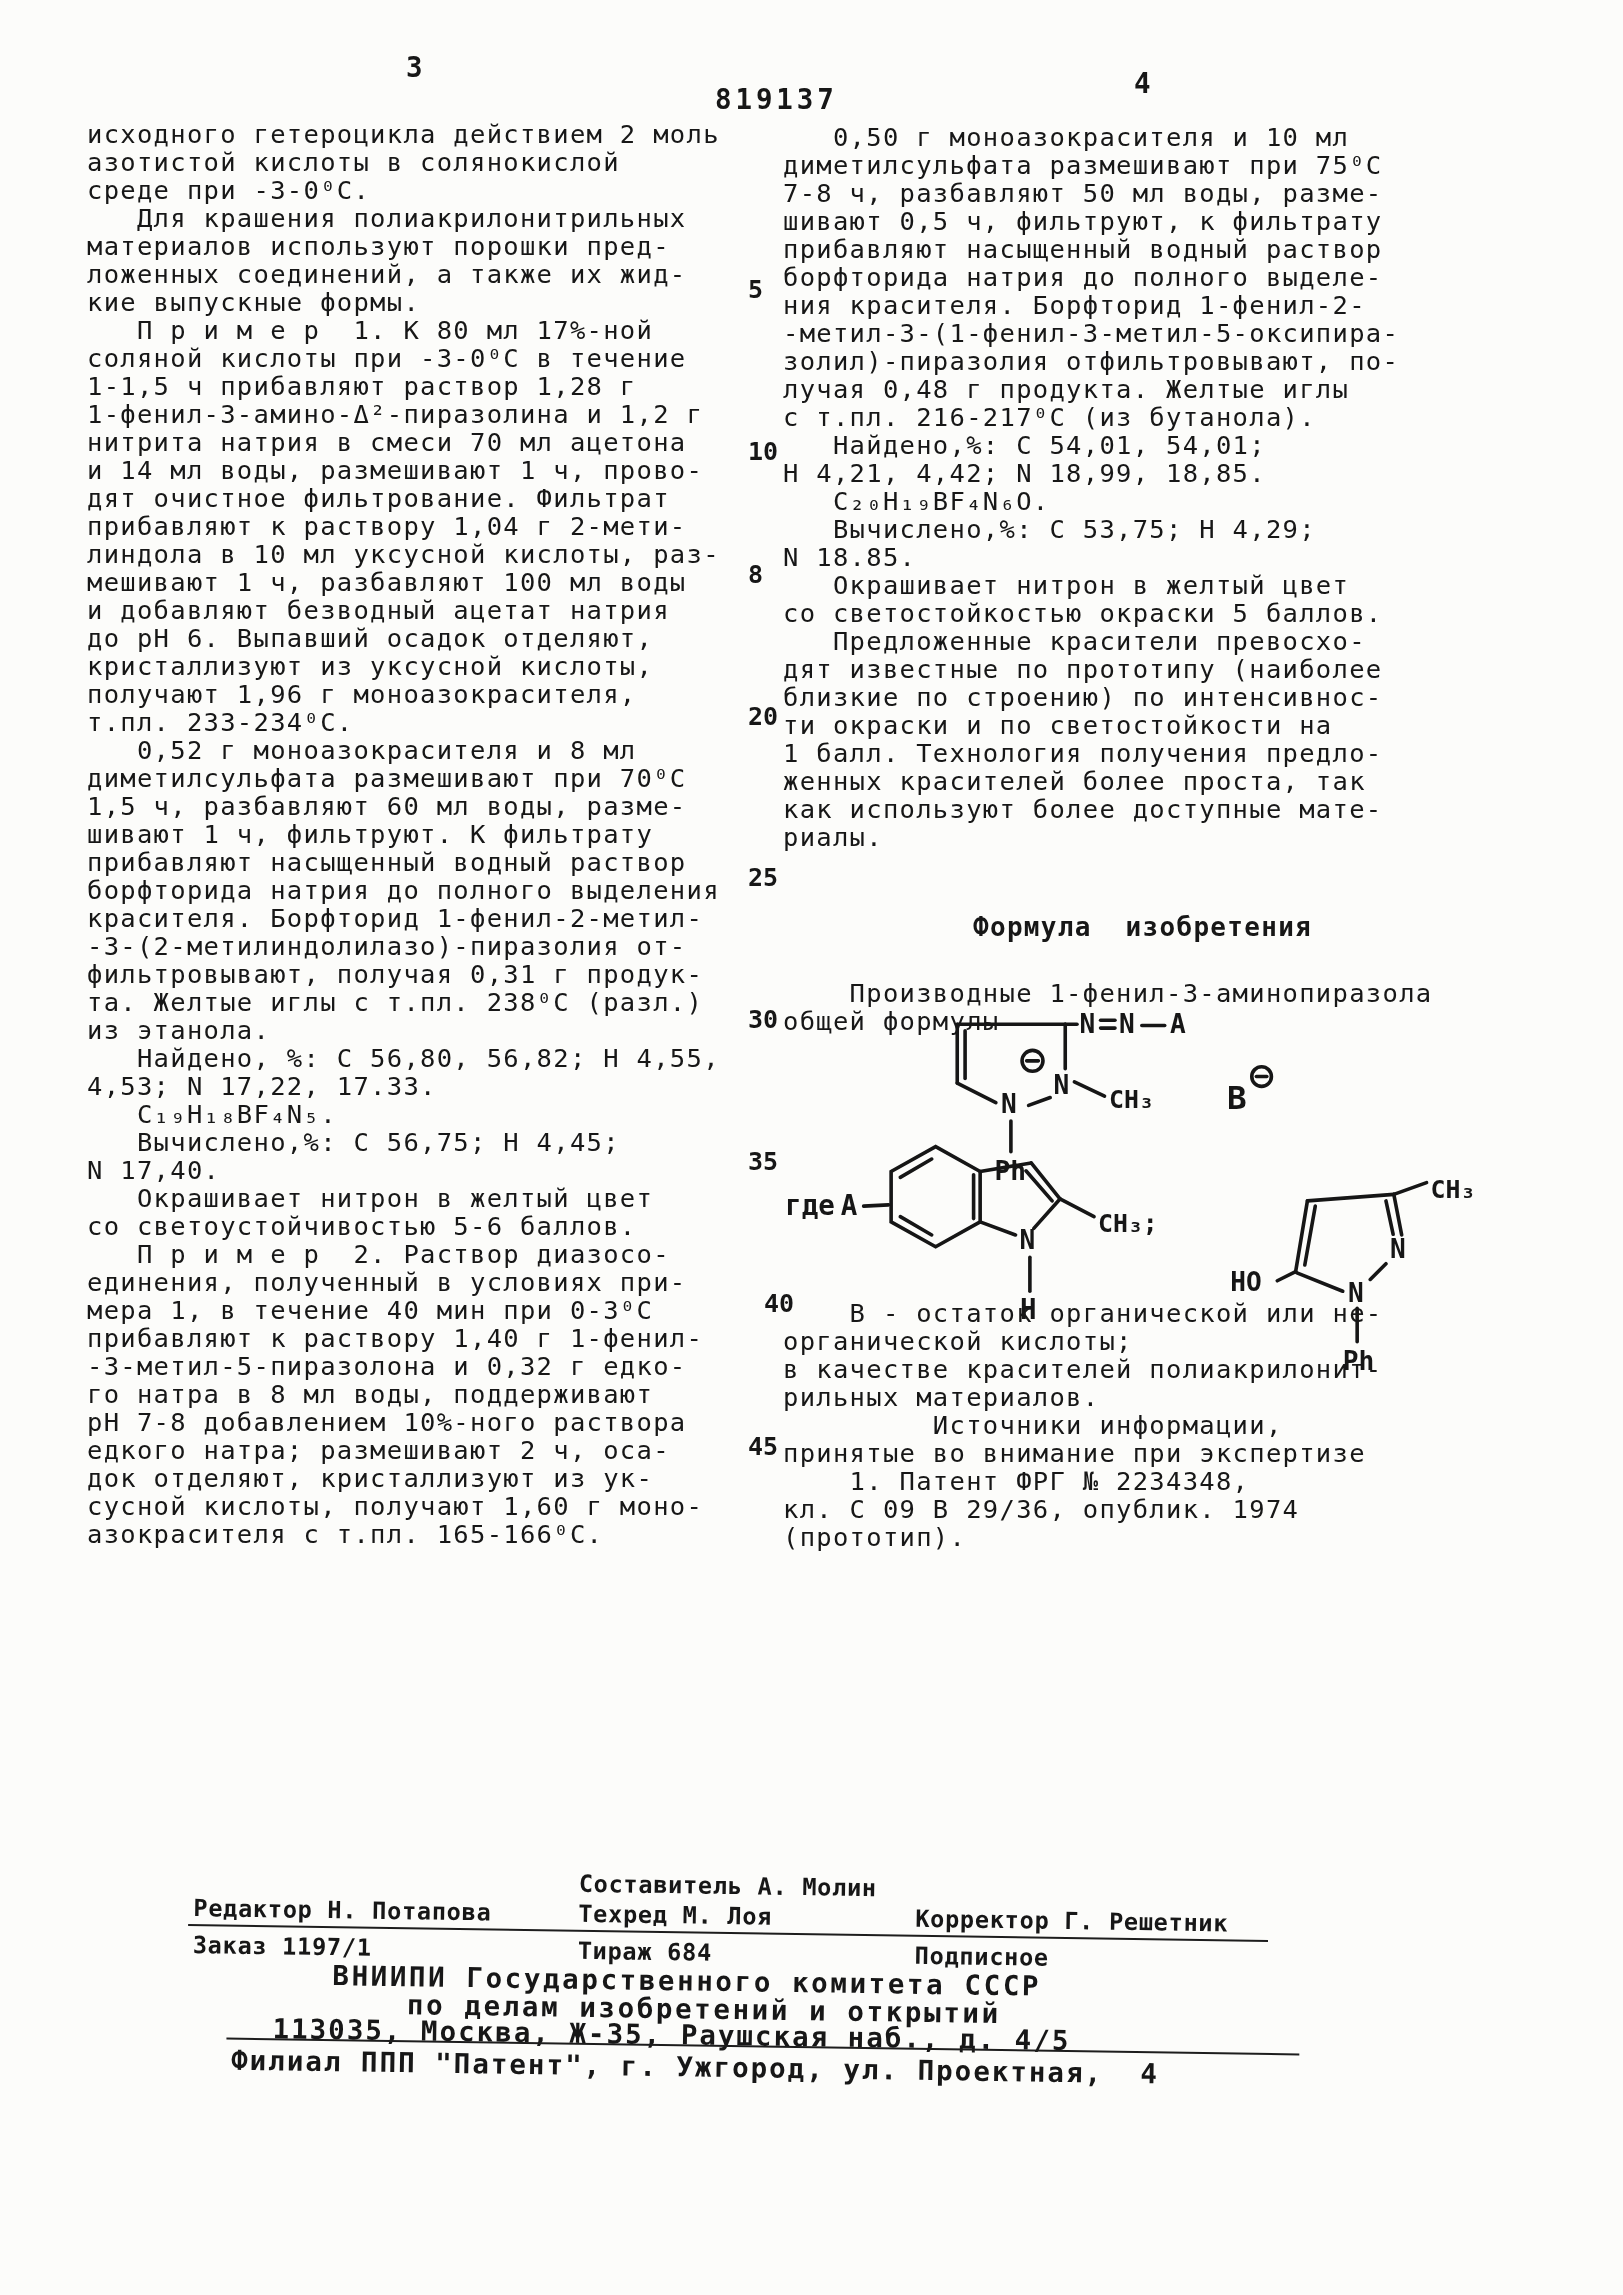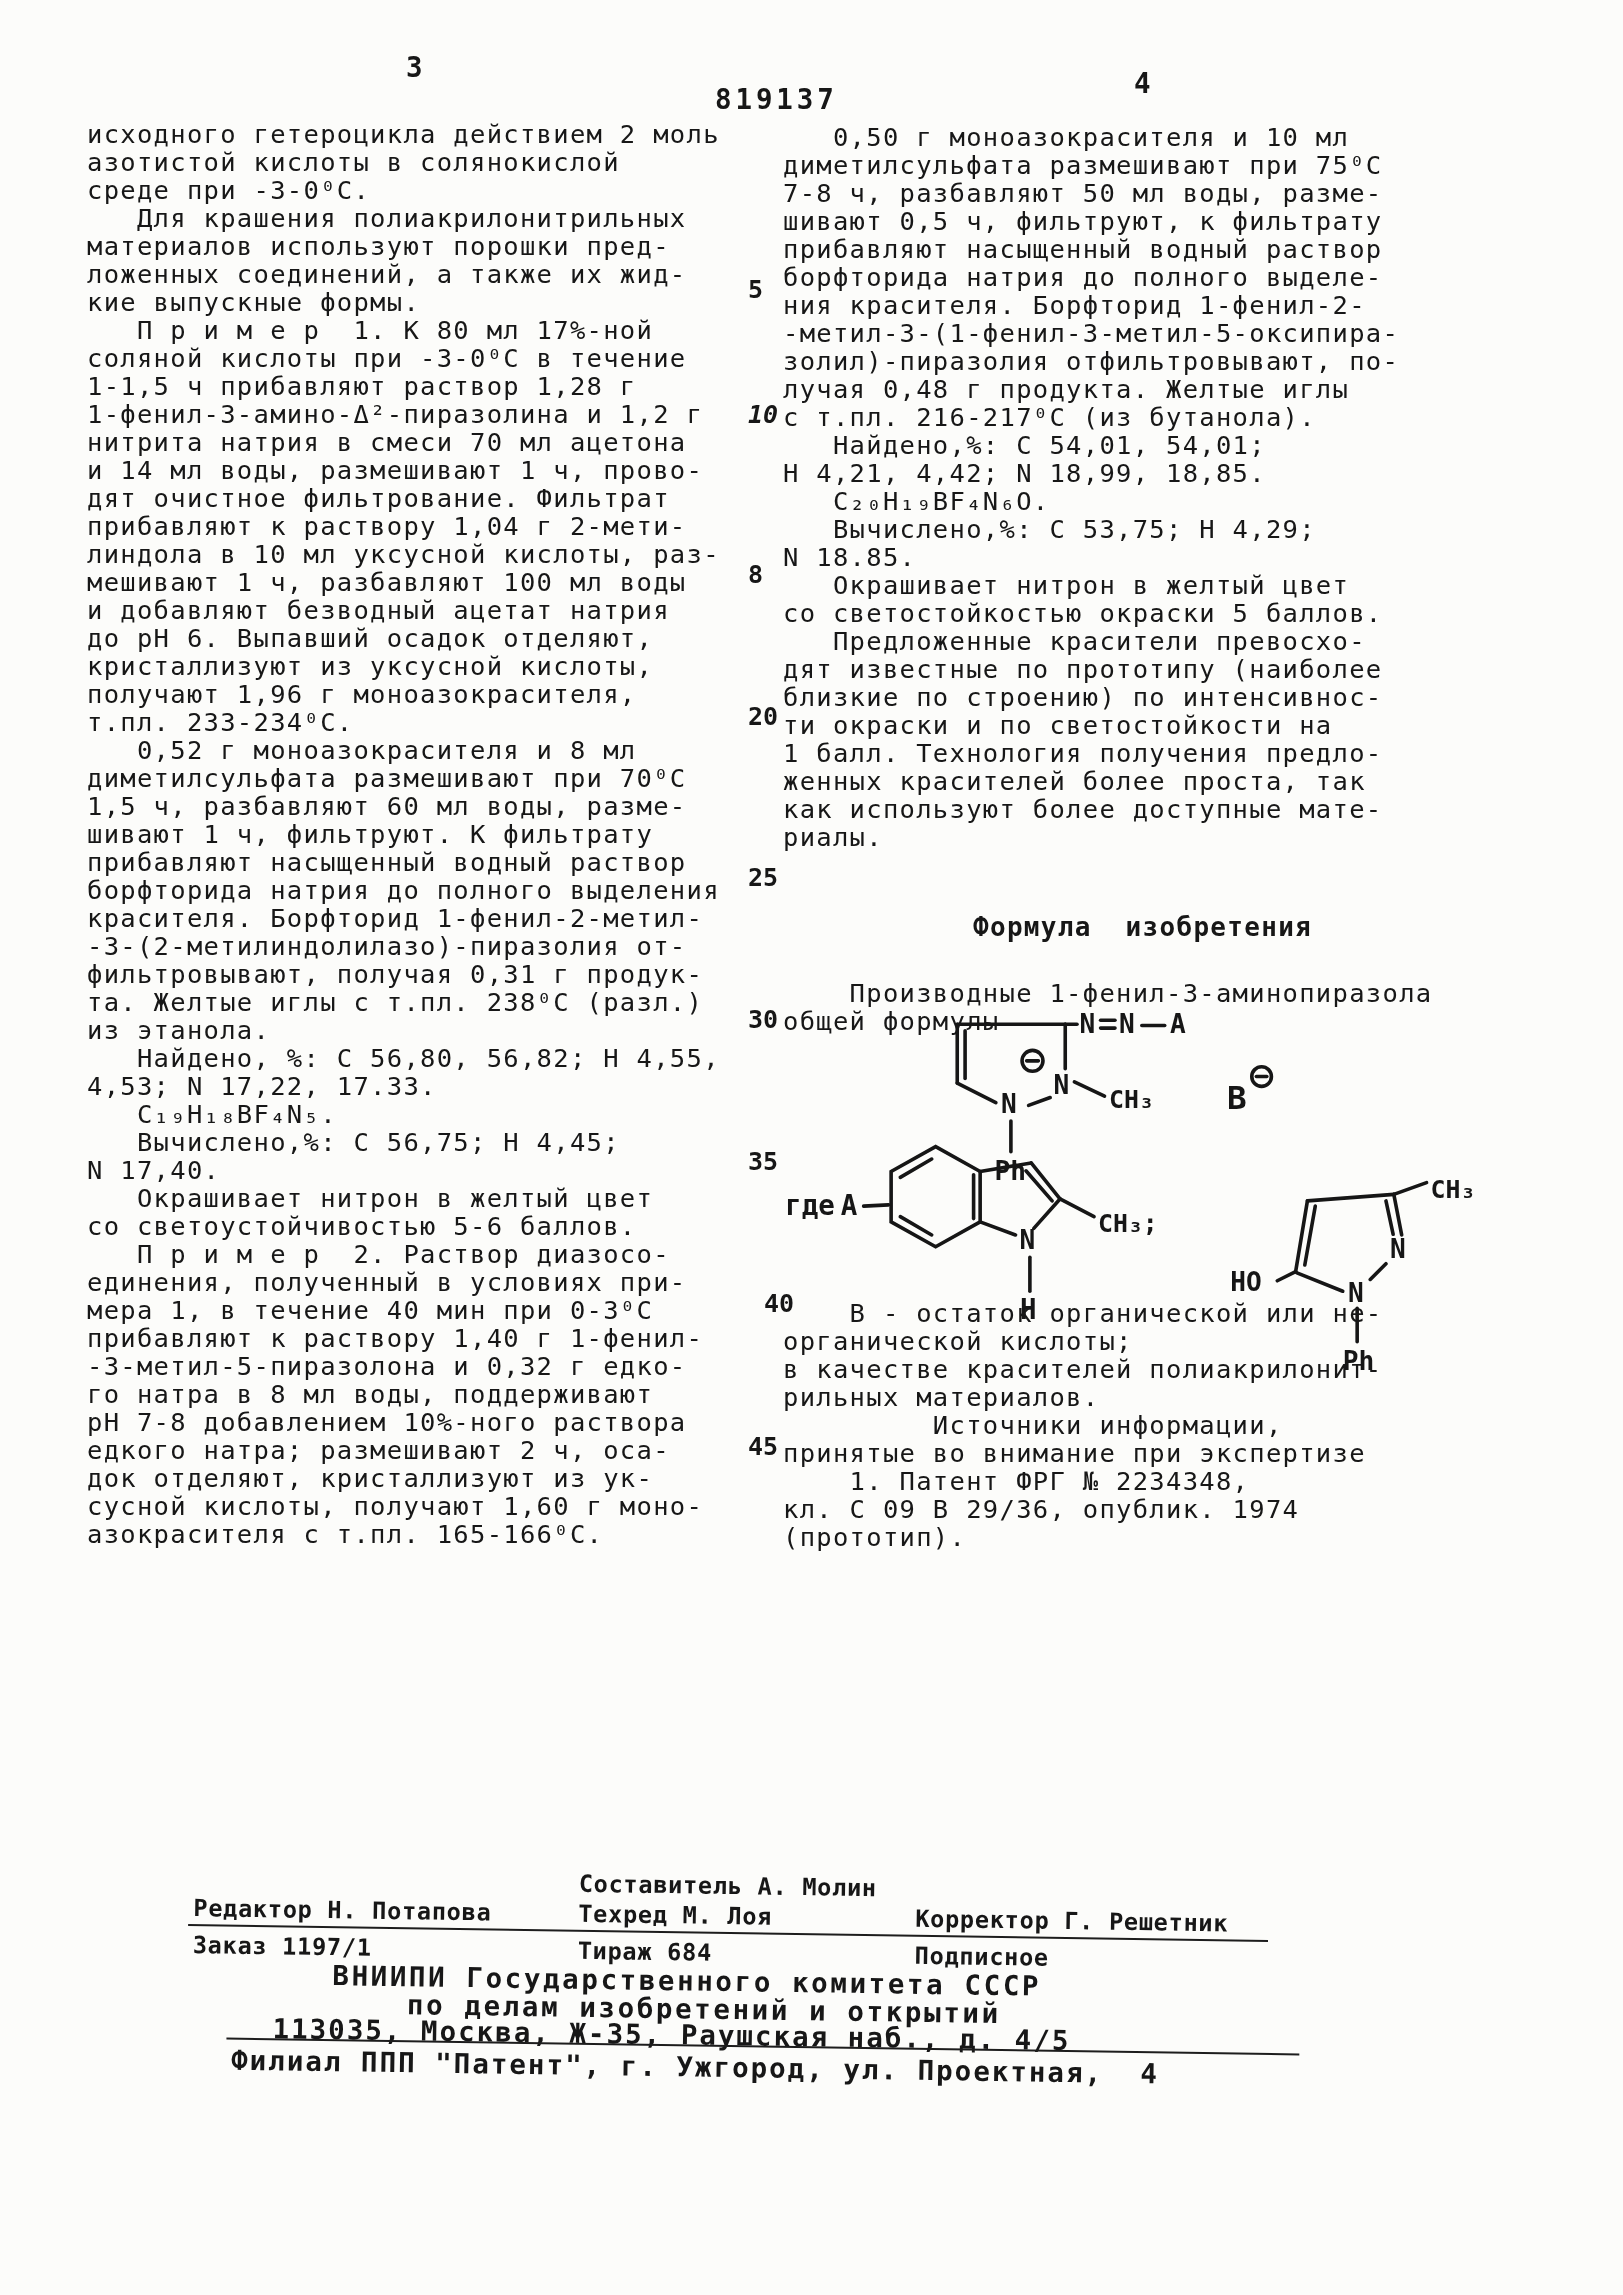--- a/index.html
+++ b/index.html
@@ -105,21 +105,21 @@
    Предложенные красители превосхо-
 дят известные по прототипу (наиболее
 близкие по строению) по интенсивнос-
 ти окраски и по светостойкости на
 1 балл. Технология получения предло-
 женных красителей более проста, так
 как используют более доступные мате-
 риалы.</div>
 
 <div class="gutter" style="top:275px;">5</div>
-<div class="gutter" style="top:400px;font-style:italic;">10</div>
+<div class="gutter" style="top:437px;">10</div>
 <div class="gutter" style="top:560px;">8</div>
 <div class="gutter" style="top:702px;">20</div>
 <div class="gutter" style="top:863px;">25</div>
 <div class="gutter" style="top:1005px;">30</div>
 <div class="gutter" style="top:1147px;">35</div>
 <div class="gutter" style="top:1289px;margin-left:16px;">40</div>
 <div class="gutter" style="top:1432px;">45</div>
 
 <div class="fheading" style="left:947px;top:912px;">Формула  изобретения</div>
 <div class="textcol" style="left:783px;top:979px;">    Производные 1-фенил-3-аминопиразола

